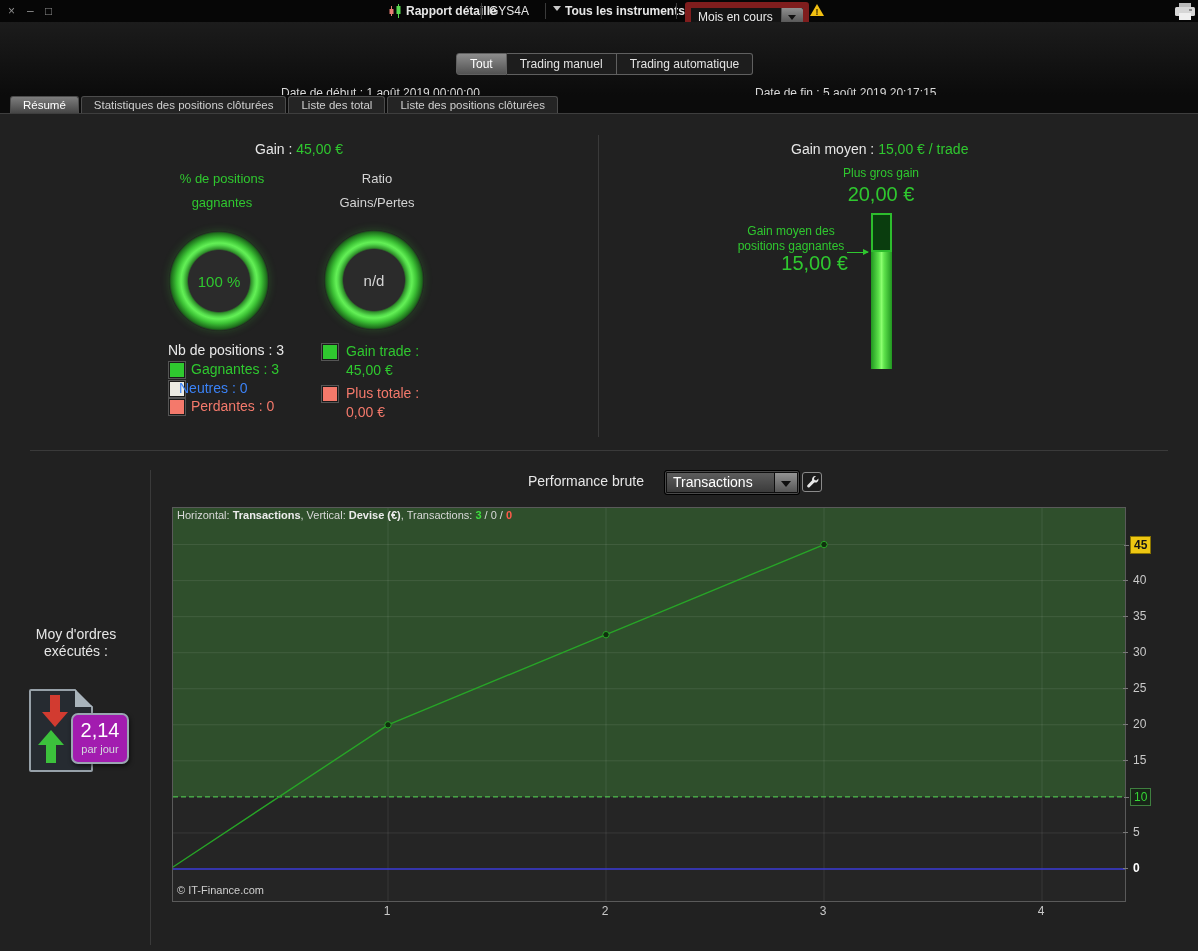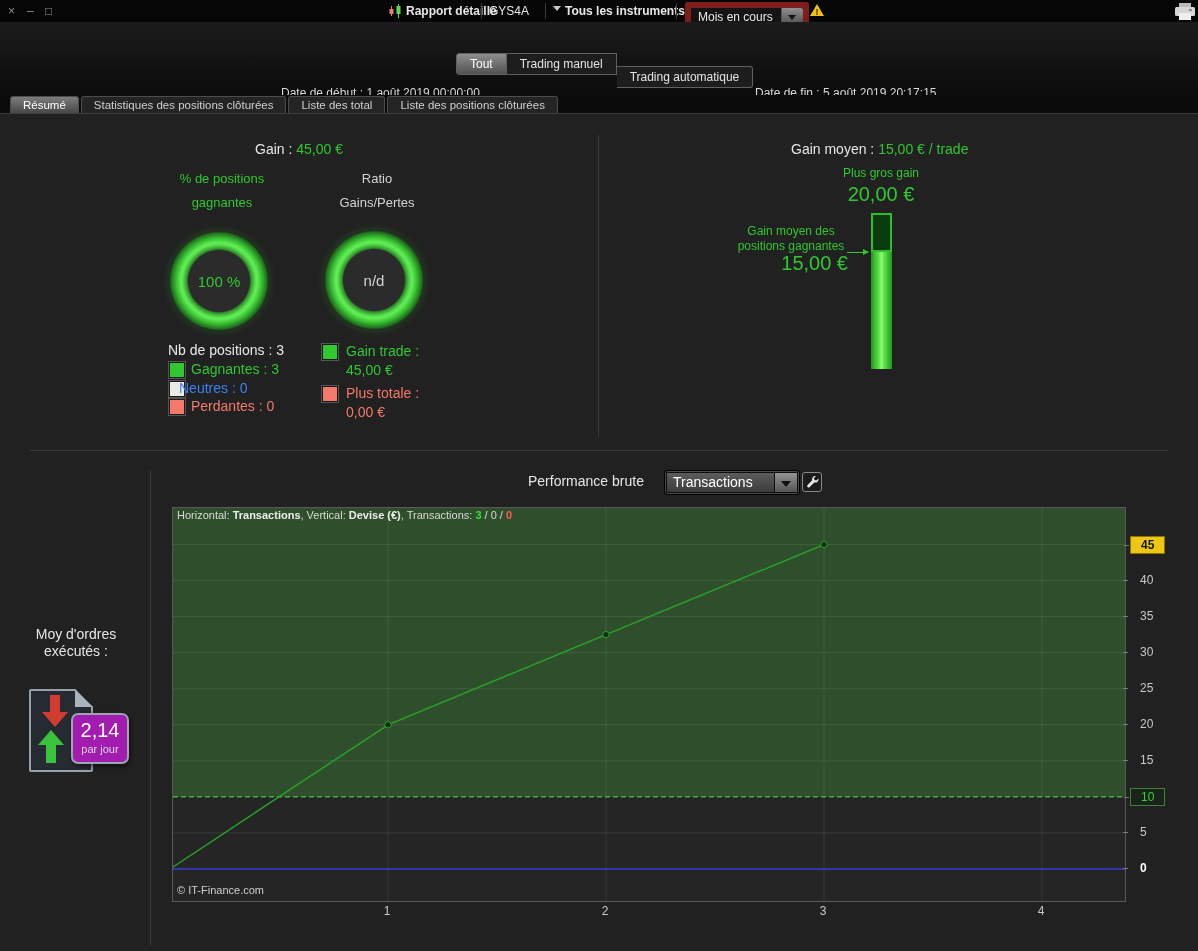--- a/index.html
+++ b/index.html
@@ -20,21 +20,21 @@
   .dd .dd-btn i{position:absolute;left:6px;top:7px;width:0;height:0;border:4.5px solid transparent;border-top:5.5px solid #111;}
   .warn-tri{width:0;height:0;border-left:7px solid transparent;border-right:7px solid transparent;border-bottom:12px solid #f2c011;}
   .warn-excl{position:absolute;left:5.5px;top:3px;font-size:9px;font-weight:bold;color:#3a2a00;}
 
   
   .subband{left:0;top:22px;width:1198px;height:73px;background:linear-gradient(#1c1c1c,#0b0b0b);border-bottom:1px solid #000;}
   .seg{top:31px;left:456px;height:22px;display:flex;}
   .seg-item{height:20px;line-height:20px;padding:0 13px;font-size:12px;color:#e3e3e3;background:#1d1d1d;
             border:1px solid #606060;border-left:none;cursor:pointer;white-space:nowrap;}
   .seg-item:first-child{border-left:1px solid #606060;border-radius:3px 0 0 3px;}
-  .seg-item:last-child{border-radius:0 3px 3px 0;margin-top:13px;}
+  .seg-item:last-child{border-radius:0 3px 3px 0;}
   .seg-item.active{background:linear-gradient(#8d8d8d,#525252);color:#fff;}
   .date-text{top:64px;font-size:12px;color:#d9d9d9;white-space:nowrap;}
 
   
   .tabstrip{left:0;top:95px;width:1198px;height:18px;background:#0b0b0b;display:flex;align-items:flex-end;padding-left:10px;box-sizing:border-box;gap:2px;}
   .rtab{height:16px;line-height:16px;padding:0 12px;font-size:11.5px;color:#cfcfcf;background:#242424;
         border:1px solid #4c4c4c;border-bottom:none;border-radius:3px 3px 0 0;white-space:nowrap;cursor:pointer;}
   .rtab.active{background:linear-gradient(#7d7d7d,#464646);color:#fff;}
 
   .content{left:0;top:113px;width:1198px;height:838px;background:#212121;border-top:1px solid #3e3e3e;box-sizing:border-box;}
@@ -79,21 +79,21 @@
   .badge .b-val{position:absolute;left:0;top:4px;width:100%;text-align:center;font-size:20px;color:#fff;}
   .badge .b-unit{position:absolute;left:0;top:28px;width:100%;text-align:center;font-size:11px;color:#d5dade;}
 
   
   #plot{left:172px;top:507px;width:952px;height:393px;background:#252525;border:1px solid #5a5a5a;}
   #chart-header{left:177px;top:509px;font-size:11px;white-space:nowrap;}
   .seg-normal{color:#d9d9d9;} .seg-bold{color:#ececec;font-weight:bold;}
   .seg-green{color:#3ddc3d;font-weight:bold;} .seg-red{color:#ff5a4a;font-weight:bold;}
   #credit{left:177px;top:884px;font-size:11px;color:#cfcfcf;}
   #ylabels{left:1130px;top:507px;width:42px;height:400px;}
-  .ytick{position:absolute;left:0;font-size:12px;color:#c9c9c9;padding:0 10px;line-height:16px;}
+  .ytick{position:absolute;left:0;font-size:12px;color:#c9c9c9;padding:0 3px;line-height:16px;}
   .ytick:before{content:"";position:absolute;left:-7px;top:8px;width:5px;height:1px;background:#7a7a7a;}
   .ytick.current{background:#eec712;color:#151515;font-weight:bold;border:1px solid #8a7400;}
   .ytick.threshold{color:#35d435;border:1px solid #3f7f3f;background:#182418;}
   .ytick.zero{color:#fff;font-weight:bold;}
   #xlabels{left:172px;top:904px;width:952px;height:16px;}
   .xtick{position:absolute;width:24px;margin-left:-12px;text-align:center;font-size:12px;color:#c9c9c9;}
 </style>
 </head>
 <body>
 

